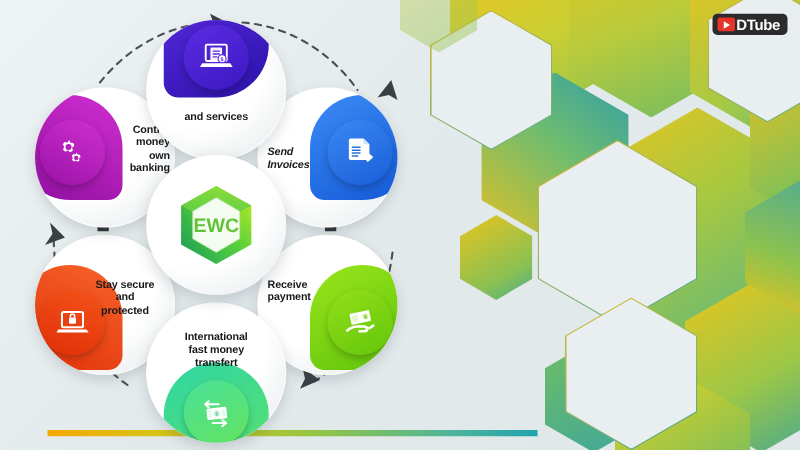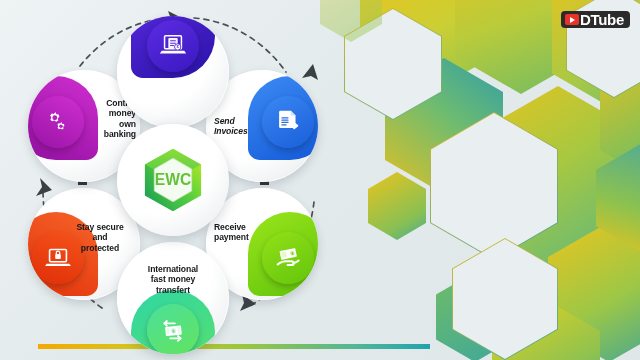--- a/index.html
+++ b/index.html
@@ -25,21 +25,21 @@
   #bottombar{position:absolute;left:38px;bottom:11px;width:392px;height:5px;
     background:linear-gradient(90deg,#f5a800 0%,#d8c319 22%,#9cc63d 52%,#4fb59a 82%,#20a3ad 100%);}
 
   
   #dtube{position:absolute;top:11px;right:10px;display:flex;align-items:center;
      background:#2b2b2b;border-radius:4px;padding:2px 6px 2px 4px;height:17px;box-sizing:border-box;}
   #dtube .ply{width:14px;height:11px;background:#e8332a;border-radius:2px;
      display:flex;align-items:center;justify-content:center;margin-right:1px;}
   #dtube .ply i{display:block;width:0;height:0;border-left:5px solid #fff;
      border-top:3px solid transparent;border-bottom:3px solid transparent;margin-left:1px;}
-  #dtube .wd{color:#fff;font-size:15px;font-weight:bold;letter-spacing:-.3px;line-height:1;}
+  #dtube .wd{color:#fff;font-size:12px;font-weight:bold;letter-spacing:-.3px;line-height:1;}
 
   
   #wheel{position:absolute;left:18px;top:6px;width:310px;height:348px;}
 
   .node{position:absolute;width:112px;height:112px;border-radius:50%;
      background:radial-gradient(circle at 34% 28%,#ffffff 52%,#f2f4f5 74%,#dfe3e5 100%);
      box-shadow:0 4px 10px rgba(60,70,80,.20), inset 0 0 0 1px rgba(255,255,255,.6);
      overflow:hidden;}
   .blob{position:absolute;width:84px;height:84px;
      border-radius:50% 50% 50% 14%;}
@@ -126,20 +126,21 @@
             <line x1="13" y1="10.5" x2="19" y2="10.5"></line>
             <line x1="13" y1="13" x2="19" y2="13"></line>
             <line x1="13" y1="15.5" x2="17" y2="15.5"></line>
           </g>
           <circle cx="21" cy="17" r="3.4" fill="#fff" stroke="#5c2ce2" stroke-width="1"></circle>
           <text x="21" y="18.6" font-size="4.6" fill="#5c2ce2" text-anchor="middle" stroke="none" font-family="sans-serif" font-weight="bold">$</text>
           <path d="M4 21h24l2 3H2z" fill="#fff" stroke="none"></path>
         </svg>
       </div>
       <div class="lbl" style="left:0;top:72px;width:112px;text-align:center;">
+        <div>and services</div>
       </div>
     </div>
 
     <div class="node" style="left:188px;top:64px;z-index:4;font-style:italic;">
       <div class="blob" style="left:42px;top:6px;background:linear-gradient(150deg,#3c8bf5,#1257d6);"></div>
       <div class="ic" style="left:56px;top:26px;background:linear-gradient(150deg,#3a88f4,#1a5ed8);">
         <svg viewBox="0 0 32 32" fill="none">
           <path d="M8 4h11l5 5v12a1.5 1.5 0 0 1-1.5 1.5H8A1.5 1.5 0 0 1 6.5 21V5.5A1.5 1.5 0 0 1 8 4z" fill="#fff"></path>
           <path d="M19 4l5 5h-5z" fill="#cfe0fb"></path>
           <g stroke="#2a6fe0" stroke-width="1.3" stroke-linecap="round">

